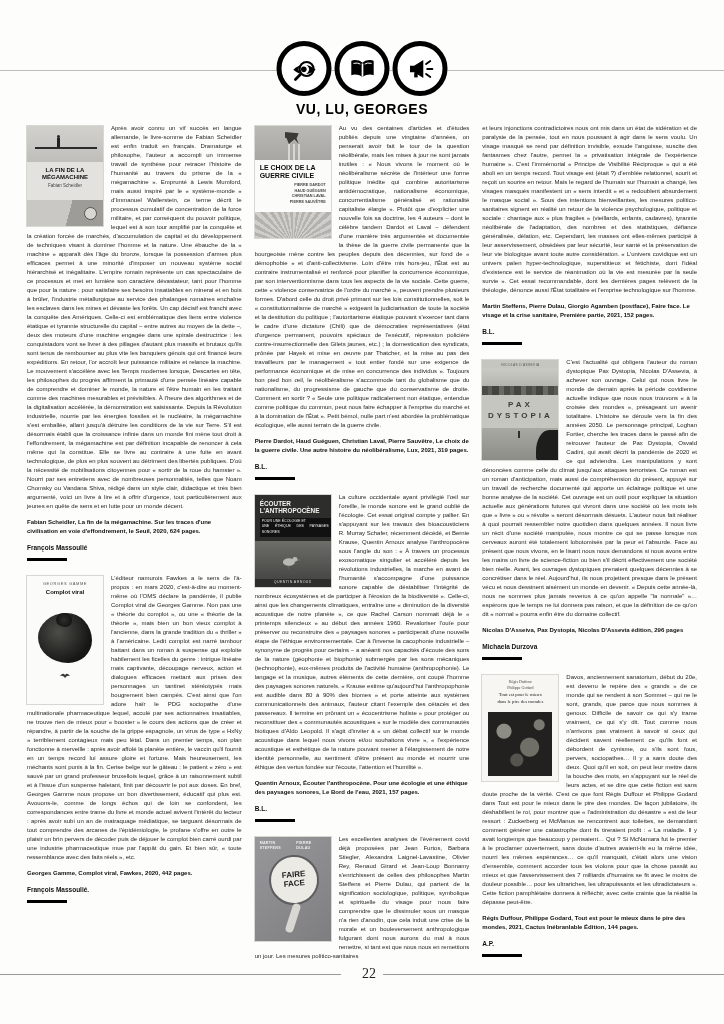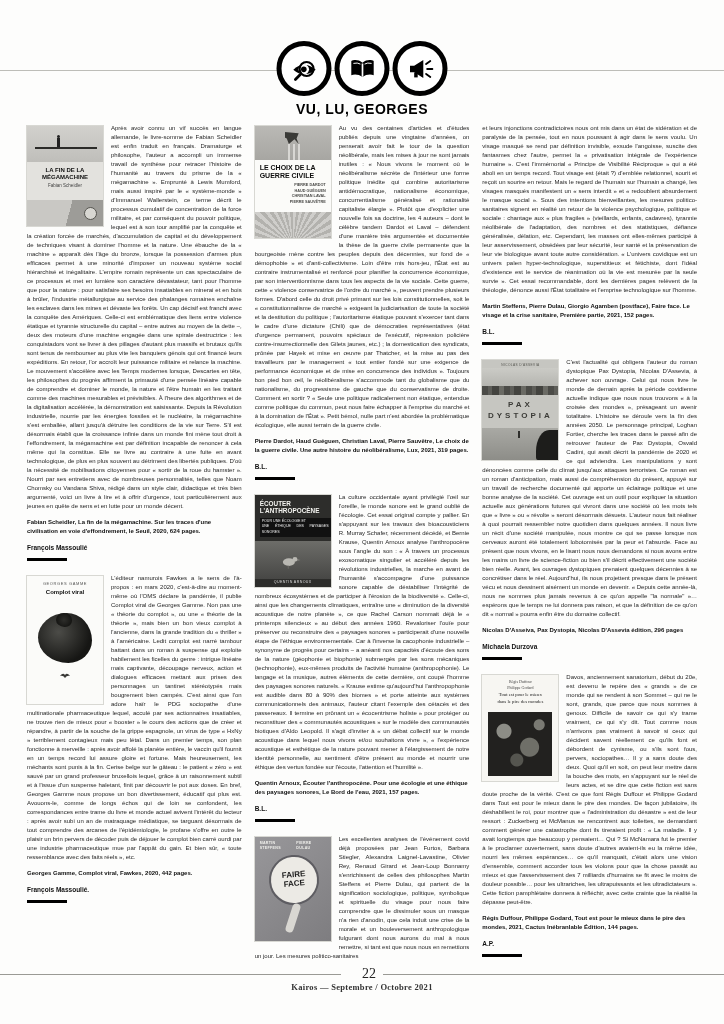--- a/index.html
+++ b/index.html
@@ -305,15 +305,14 @@
       </article>
 
     </div>
   </div>
 
   <div class="footer-row">
     <span class="hline"></span>
     <span class="pageno">22</span>
     <span class="hline"></span>
   </div>
-  <div class="journal">Kairos — Septembre / Octobre 2021</div>
 
 </div>
 
 </body></html>

